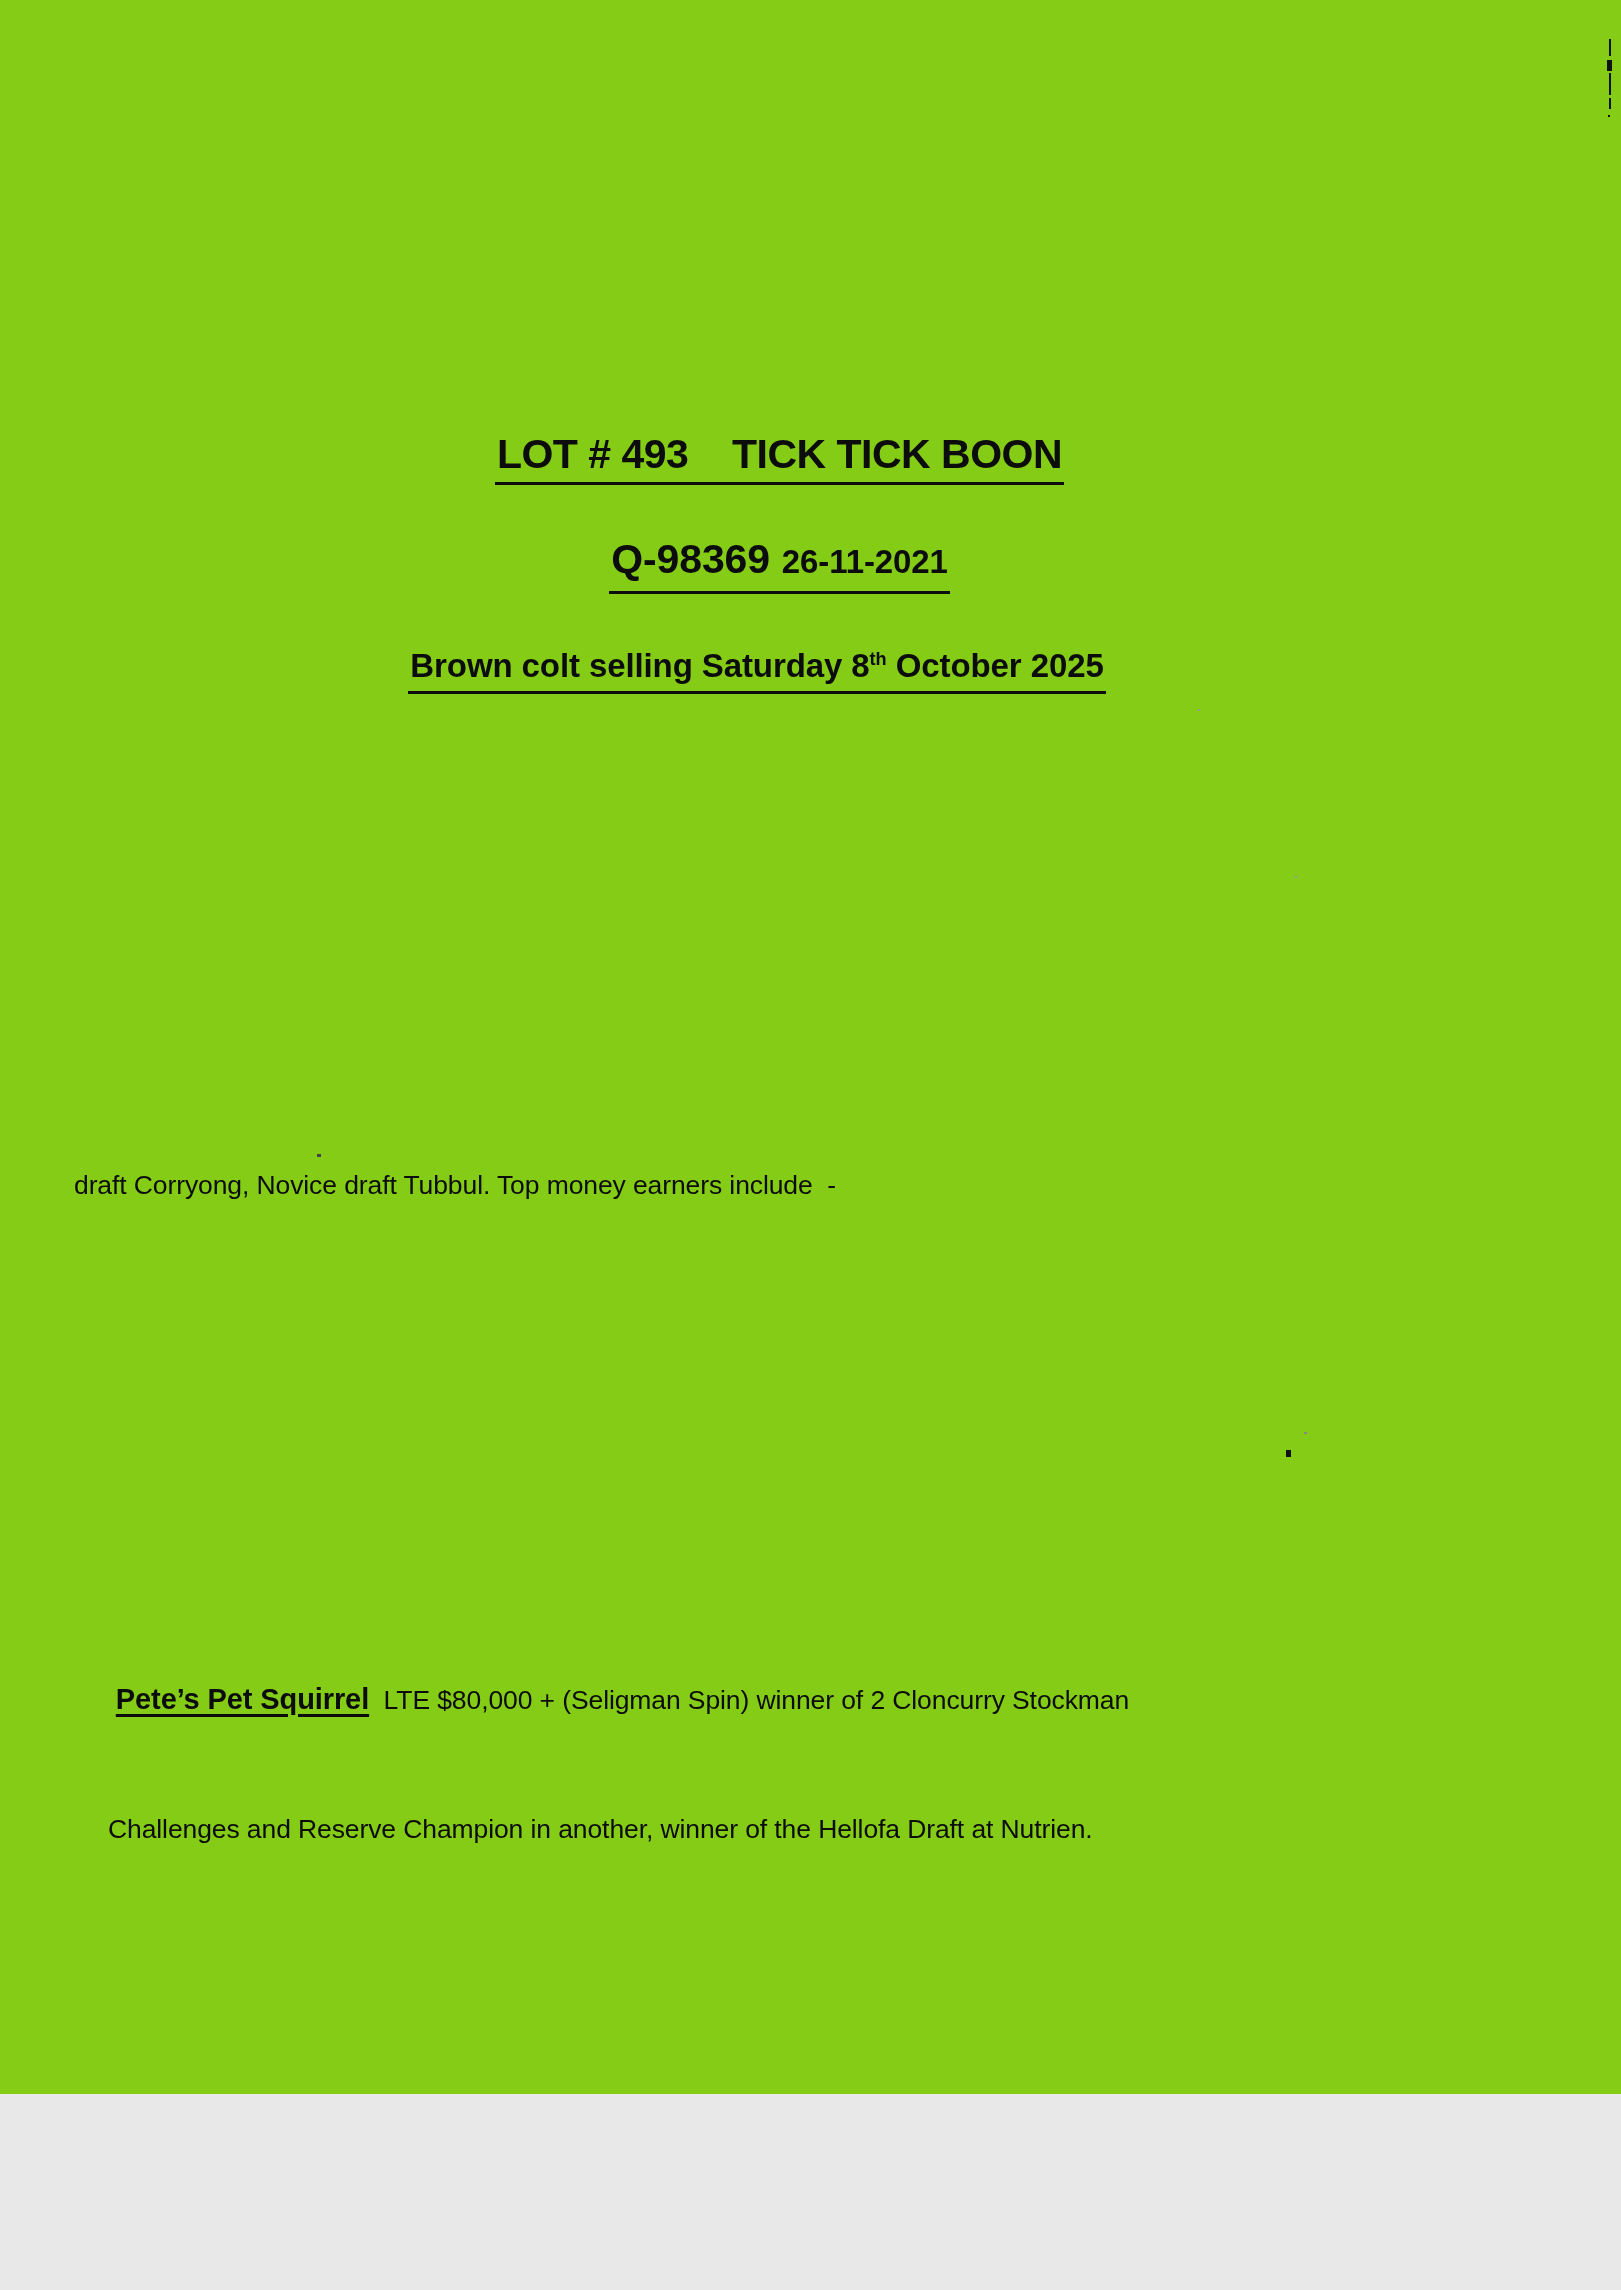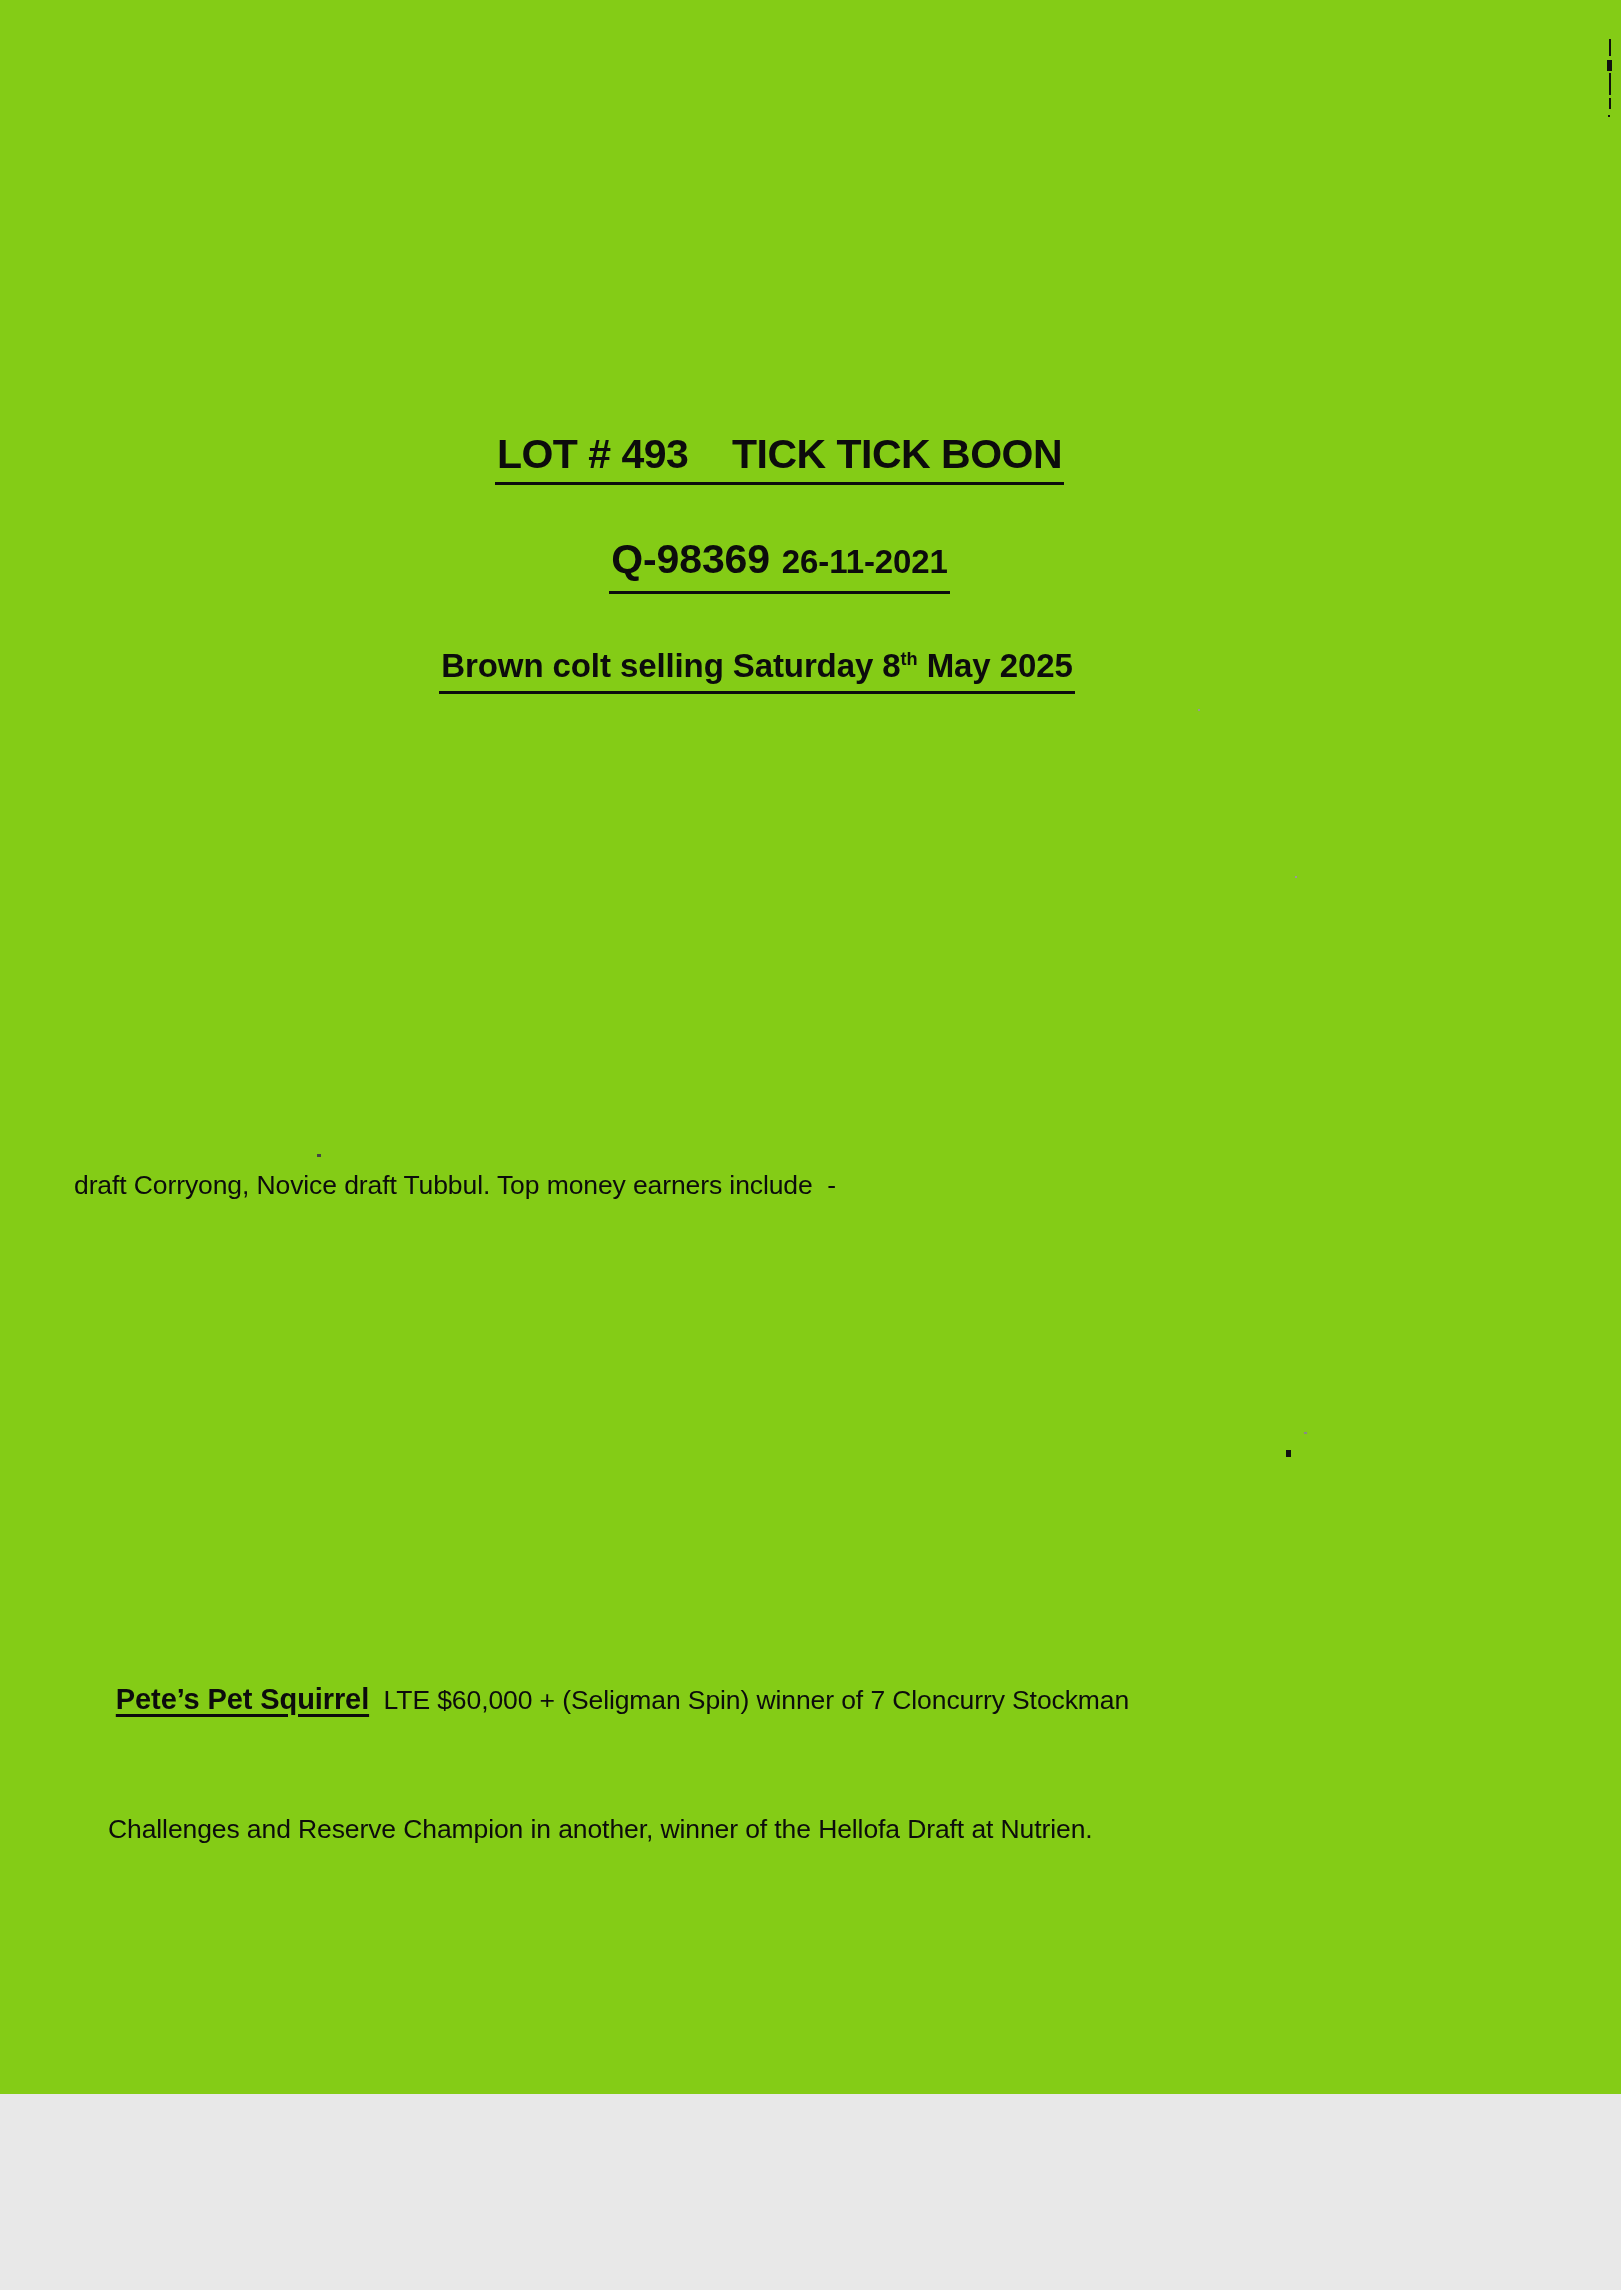--- a/index.html
+++ b/index.html
@@ -54,36 +54,36 @@
   <div class="artifact" style="left:317px;top:1154px;width:3.9px;height:2.9px;background:#444;"></div>
   <div class="artifact" style="left:1286px;top:1450px;width:4.9px;height:6.9px;"></div>
   <div class="artifact" style="left:1304px;top:1432px;width:2.9px;height:2px;background:#888;"></div>
   <div class="artifact" style="left:1198px;top:709px;width:2px;height:2px;background:#999;"></div>
   <div class="artifact" style="left:1295px;top:876px;width:2px;height:2px;background:#999;"></div>
 
   
   <div class="header">
     <div class="title-line"><span class="ul">LOT # 493    TICK TICK BOON</span></div>
     <div class="reg-line"><span class="ul"><span>Q-98369</span><span class="reg-date">26-11-2021</span></span></div>
-    <div class="subtitle-line"><span class="ul"><span>Brown colt selling Saturday 8</span><sup>th</sup><span> May 2025</span></span></div>
+    <div class="subtitle-line"><span class="ul"><span>Brown colt selling Saturday 8</span><sup>th</sup><span> October 2025</span></span></div>
   </div>
 
   
   <div class="main">
 
     
 
     <div class="lead">
       <div class="line">draft Corryong, Novice draft Tubbul. Top money earners include  -</div>
     </div>
 
     <div class="entries">
 
       <div class="entry">
-        <div class="line first"><span class="name">Pete’s Pet Squirrel</span><span>  LTE $60,000 + (Seligman Spin) winner of 7 Cloncurry Stockman</span></div>
+        <div class="line first"><span class="name">Pete’s Pet Squirrel</span><span>  LTE $80,000 + (Seligman Spin) winner of 2 Cloncurry Stockman</span></div>
         <div class="line">Challenges and Reserve Champion in another, winner of the Hellofa Draft at Nutrien.</div>
         
       </div>
 
       
 
       
 
       
 

